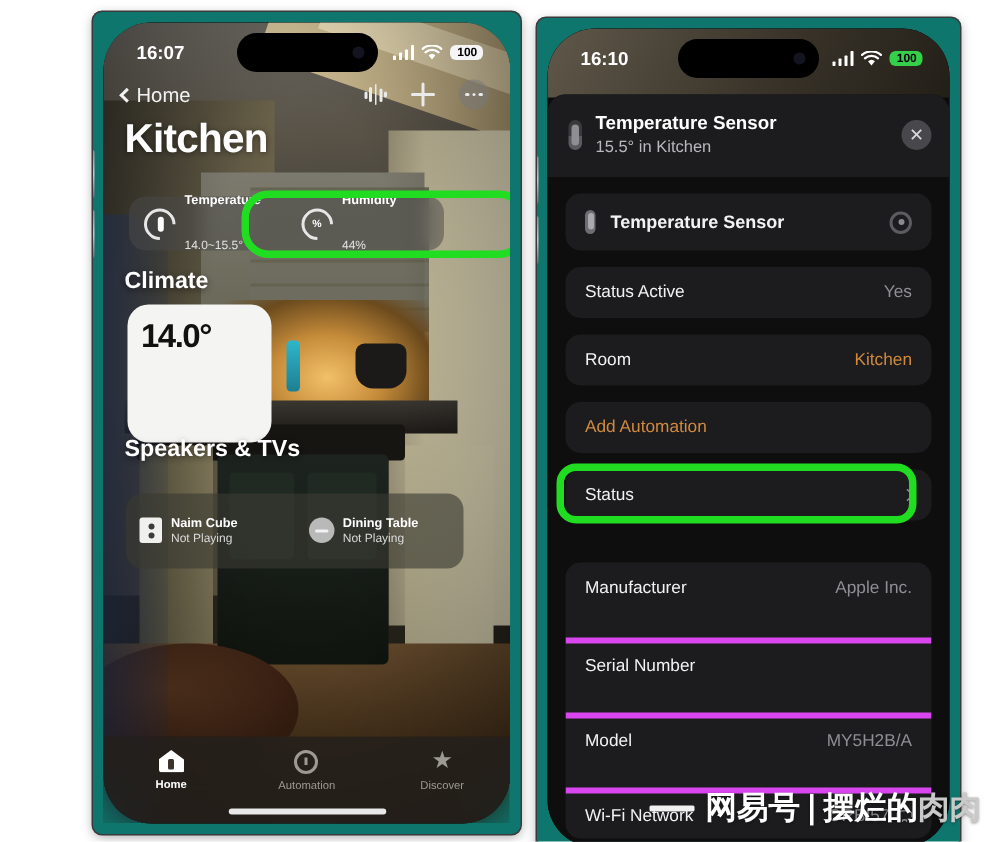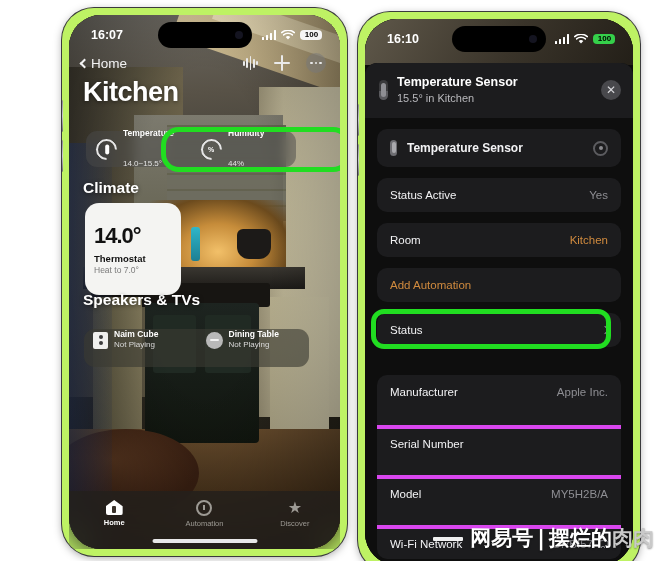--- a/index.html
+++ b/index.html
@@ -7,22 +7,22 @@
     width: 660px; height: 561px;
     background: #ffffff;
     font-family: "Liberation Sans", sans-serif;
     overflow: hidden;
     position: relative;
   }
 
   
   .phone {
     position: absolute;
-    border-radius: 32px;
-    background: #bef264;
+    border-radius: 6px;
+    background: #0f766e;
     padding: 7px;
     box-shadow: 0 0 0 1px #3a3a3c, 0 2px 8px rgba(0,0,0,.35);
     overflow: hidden;
   }
   .phone::before, .phone::after {
     content: ""; position: absolute; left: -2px; width: 3px;
     background: linear-gradient(180deg,#8d8d92,#c9c9ce,#6e6e73);
     border-radius: 2px;
   }
   .phone::before { top: 92px; height: 32px; }
@@ -149,32 +149,32 @@
 
   .sec-head {
     position:absolute; left:14px; font-size:15.5px; font-weight:bold;
     text-shadow:0 1px 4px rgba(0,0,0,.55);
   }
   #h-climate { top:164px; }
   #h-speakers{ top:276px; }
 
   .climate-tile {
     position:absolute; left:16px; top:188px; width:96px; height:92px;
-    background:#f4f4f2; border-radius:14px; padding:20px 9px;
+    background:#f4f4f2; border-radius:14px; padding:8px 9px;
     display:flex; flex-direction:column; justify-content:space-between;
     color:#111;
   }
   .ct-temp { font-size:22px; font-weight:bold; letter-spacing:-1px; }
   .ct-name { font-size:9.5px; font-weight:bold; }
   .ct-sub  { font-size:8.5px; color:#7b7b7b; margin-top:1px; }
 
   .speaker-pill {
-    position:absolute; left:15px; top:314px; width:225px; height:38px;
+    position:absolute; left:15px; top:314px; width:225px; height:50px;
     background:rgba(58,58,50,.62); border-radius:11px;
-    display:flex; align-items:flex-start;
+    display:flex; align-items:center;
   }
   .sp-cell { flex:1; display:flex; align-items:center; gap:6px; padding-left:9px; }
   .sp-ico-sq {
     width:15px;height:17px;background:#f0f0ee;border-radius:2px;
     display:flex;flex-direction:column;align-items:center;justify-content:center;gap:2px;flex-shrink:0;
   }
   .sp-ico-sq i{width:4px;height:4px;border-radius:50%;background:#3c3c3c;display:block;}
   .sp-ico-rd {
     width:17px;height:17px;border-radius:50%;background:#b9b9b9;
     display:flex;align-items:center;justify-content:center;flex-shrink:0;
@@ -383,24 +383,20 @@
             <div class="s-lab">Humidity</div>
             <div class="s-val">44%</div>
           </div>
         </div>
       </div>
 
       <div class="sec-head" id="h-climate">Climate</div>
 
       <div class="climate-tile">
         <div class="ct-temp">14.0°</div>
-        <div>
-          <div class="ct-name">Thermostat</div>
-          <div class="ct-sub">Heat to 7.0°</div>
-        </div>
       </div>
 
       <div class="sec-head" id="h-speakers">Speakers &amp; TVs</div>
 
       <div class="speaker-pill">
         <div class="sp-cell">
           <div class="sp-ico-sq">
               <i></i>
               <i></i>
             </div>

